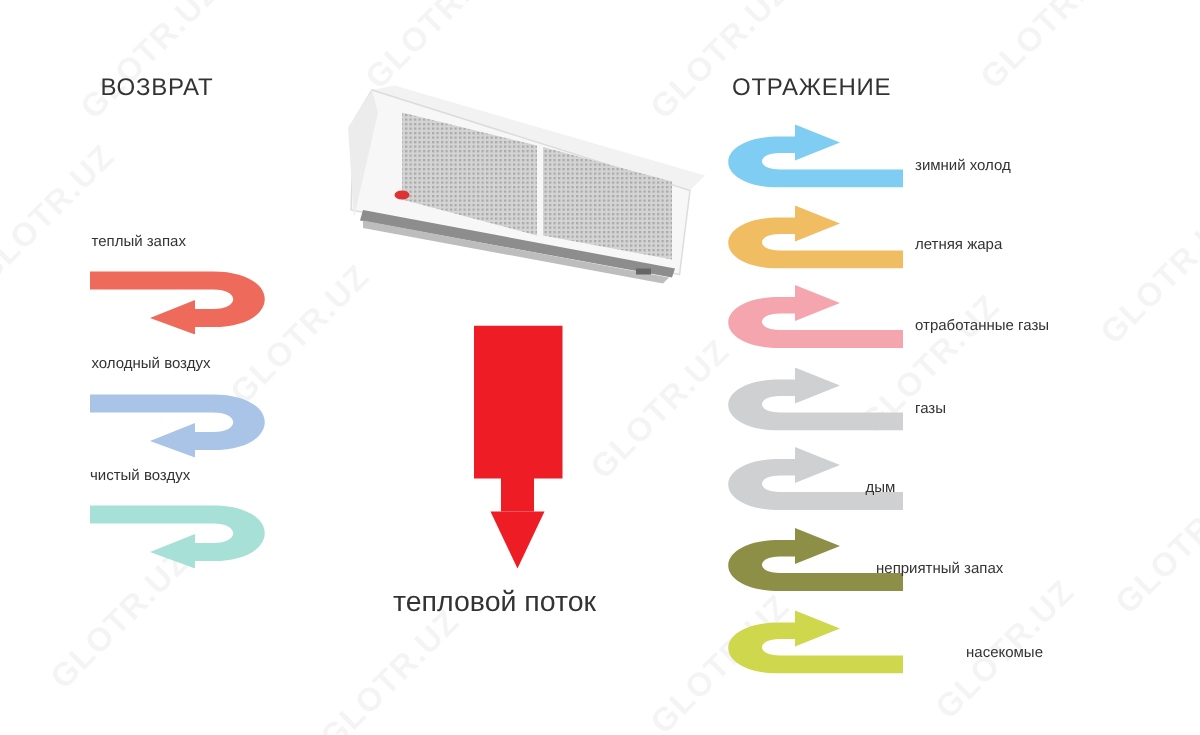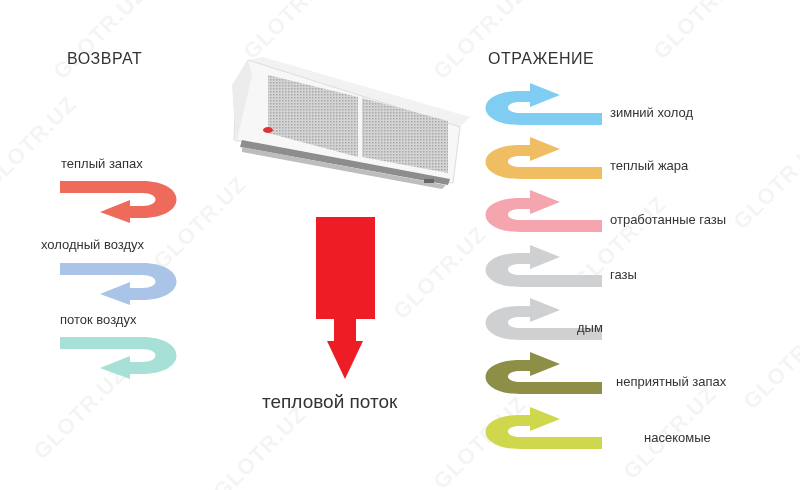--- a/index.html
+++ b/index.html
@@ -1,20 +1,20 @@
 <!DOCTYPE html>
 <html><head>
 <meta charset="utf-8">
 <style>
   html, body { margin: 0; padding: 0; }
   body { width: 800px; height: 490px; background: #ffffff; position: relative; overflow: hidden;
          font-family: "Liberation Sans", "DejaVu Sans", sans-serif; color: #3a3a3a; }
   .abs { position: absolute; }
   .heading { font-size: 16px; color: #333; letter-spacing: 0.5px; }
-  .label { font-size: 13px; color: #333; white-space: nowrap; }
+  .label { font-size: 10px; color: #333; white-space: nowrap; }
   .wm { position: absolute; font-size: 22px; color: rgba(0,0,0,0.045); transform: rotate(-45deg);
         font-weight: bold; letter-spacing: 1px; pointer-events: none; white-space: nowrap; }
   svg { display: block; }
 </style>
 </head>
 <body>
 
 <div>
   <span class="wm" style="left:40px;top:20px">GLOTR.UZ</span>
   <span class="wm" style="left:230px;top:0px">GLOTR.UZ</span>
@@ -33,26 +33,26 @@
 </div>
 
 <div>
   <div class="abs heading" style="left:67px;top:50px">ВОЗВРАТ</div>
 
   <div class="abs label" style="left:61px;top:156px">теплый запах</div>
   <svg class="abs" style="left:60px;top:178px" width="125" height="45" viewBox="0 0 125 45">
     <path d="M0 3 H82 C128 3 128 40 82 40 H70 L70 45 L40 34 L70 22 L70 28 H82 C100 28 100 15 82 15 H0 Z" fill="#ee6b5b"></path>
   </svg>
 
-  <div class="abs label" style="left:41px;top:237px">холодный воздух</div>
+  <div class="abs label" style="left:61px;top:237px">холодный воздух</div>
   <svg class="abs" style="left:60px;top:260px" width="125" height="45" viewBox="0 0 125 45">
     <path d="M0 3 H82 C128 3 128 40 82 40 H70 L70 45 L40 34 L70 22 L70 28 H82 C100 28 100 15 82 15 H0 Z" fill="#a9c4e6"></path>
   </svg>
 
-  <div class="abs label" style="left:60px;top:312px">поток воздух</div>
+  <div class="abs label" style="left:60px;top:312px">чистый воздух</div>
   <svg class="abs" style="left:60px;top:334px" width="125" height="45" viewBox="0 0 125 45">
     <path d="M0 3 H82 C128 3 128 40 82 40 H70 L70 45 L40 34 L70 22 L70 28 H82 C100 28 100 15 82 15 H0 Z" fill="#a7e0d6"></path>
   </svg>
 </div>
 
 <svg class="abs" style="left:228px;top:55px" width="245" height="135" viewBox="0 0 245 135">
   <defs>
     <pattern id="grill" width="3" height="3" patternUnits="userSpaceOnUse">
       <rect width="3" height="3" fill="#d4d4d4"></rect>
       <rect width="1.5" height="1.5" fill="#a9a9a9"></rect>
@@ -88,39 +88,39 @@
   <div class="abs heading" style="left:488px;top:50px">ОТРАЖЕНИЕ</div>
 
   <svg class="abs" style="left:482px;top:83px" width="120" height="42" viewBox="0 0 120 42">
     <path d="M120 42 H38 C-8 42 -8 8 38 8 H48 L48 0 L78 12 L48 24 L48 19 H38 C22 19 22 30 38 30 H120 Z" fill="#7fcdf2"></path>
   </svg>
   <div class="abs label" style="left:610px;top:105px">зимний холод</div>
 
   <svg class="abs" style="left:482px;top:137px" width="120" height="42" viewBox="0 0 120 42">
     <path d="M120 42 H38 C-8 42 -8 8 38 8 H48 L48 0 L78 12 L48 24 L48 19 H38 C22 19 22 30 38 30 H120 Z" fill="#f1bd63"></path>
   </svg>
-  <div class="abs label" style="left:610px;top:158px">теплый жара</div>
+  <div class="abs label" style="left:610px;top:158px">летняя жара</div>
 
   <svg class="abs" style="left:482px;top:190px" width="120" height="42" viewBox="0 0 120 42">
     <path d="M120 42 H38 C-8 42 -8 8 38 8 H48 L48 0 L78 12 L48 24 L48 19 H38 C22 19 22 30 38 30 H120 Z" fill="#f5a5ad"></path>
   </svg>
   <div class="abs label" style="left:610px;top:212px">отработанные газы</div>
 
   <svg class="abs" style="left:482px;top:245px" width="120" height="42" viewBox="0 0 120 42">
     <path d="M120 42 H38 C-8 42 -8 8 38 8 H48 L48 0 L78 12 L48 24 L48 19 H38 C22 19 22 30 38 30 H120 Z" fill="#cfd0d2"></path>
   </svg>
   <div class="abs label" style="left:610px;top:267px">газы</div>
 
   <svg class="abs" style="left:482px;top:298px" width="120" height="42" viewBox="0 0 120 42">
     <path d="M120 42 H38 C-8 42 -8 8 38 8 H48 L48 0 L78 12 L48 24 L48 19 H38 C22 19 22 30 38 30 H120 Z" fill="#cfd0d2"></path>
   </svg>
   <div class="abs label" style="left:577px;top:320px">дым</div>
 
   <svg class="abs" style="left:482px;top:352px" width="120" height="42" viewBox="0 0 120 42">
     <path d="M120 42 H38 C-8 42 -8 8 38 8 H48 L48 0 L78 12 L48 24 L48 19 H38 C22 19 22 30 38 30 H120 Z" fill="#8e8f46"></path>
   </svg>
-  <div class="abs label" style="left:616px;top:374px">неприятный запах</div>
+  <div class="abs label" style="left:584px;top:374px">неприятный запах</div>
 
   <svg class="abs" style="left:482px;top:407px" width="120" height="42" viewBox="0 0 120 42">
     <path d="M120 42 H38 C-8 42 -8 8 38 8 H48 L48 0 L78 12 L48 24 L48 19 H38 C22 19 22 30 38 30 H120 Z" fill="#cfd84d"></path>
   </svg>
   <div class="abs label" style="left:644px;top:430px">насекомые</div>
 </div>
 
 </body></html>

